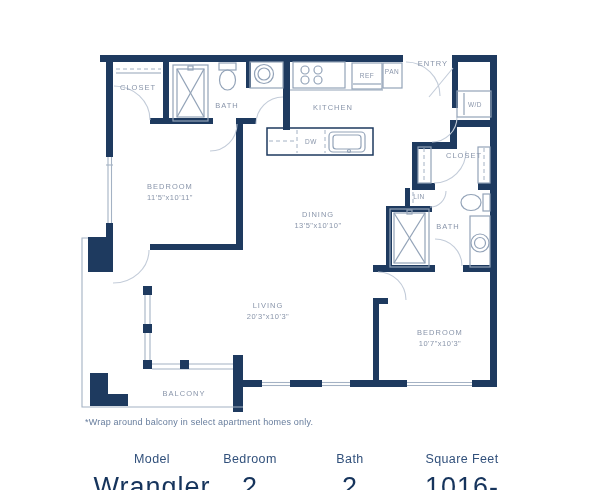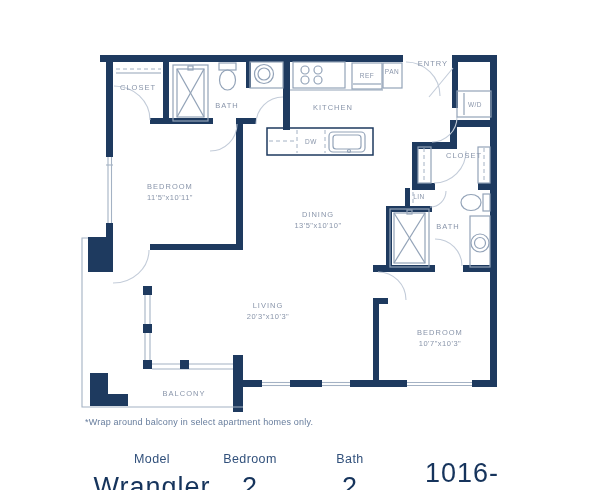--- a/index.html
+++ b/index.html
@@ -235,16 +235,17 @@
   </div>
   <div class="scol c2">
     <div class="hdr">Bedroom</div>
     <div class="val">2</div>
   </div>
   <div class="scol c3">
     <div class="hdr">Bath</div>
     <div class="val">2</div>
   </div>
   <div class="scol c4">
+    <div class="hdr">Square Feet</div>
     <div class="val">1016-1018</div>
   </div>
 </div>
 </div>
 
 </body></html>

